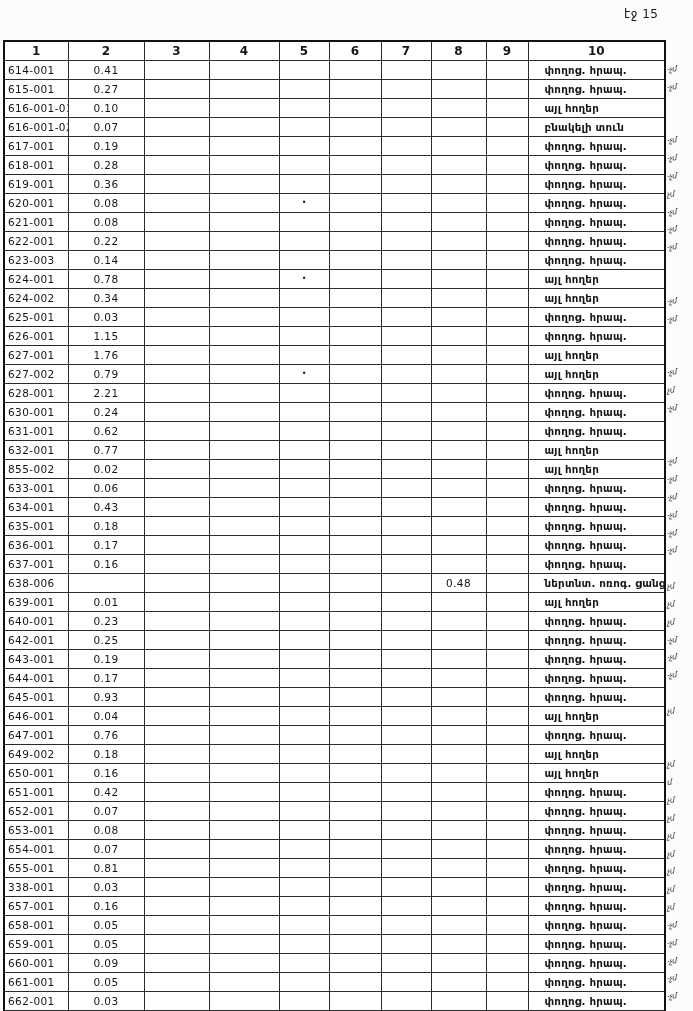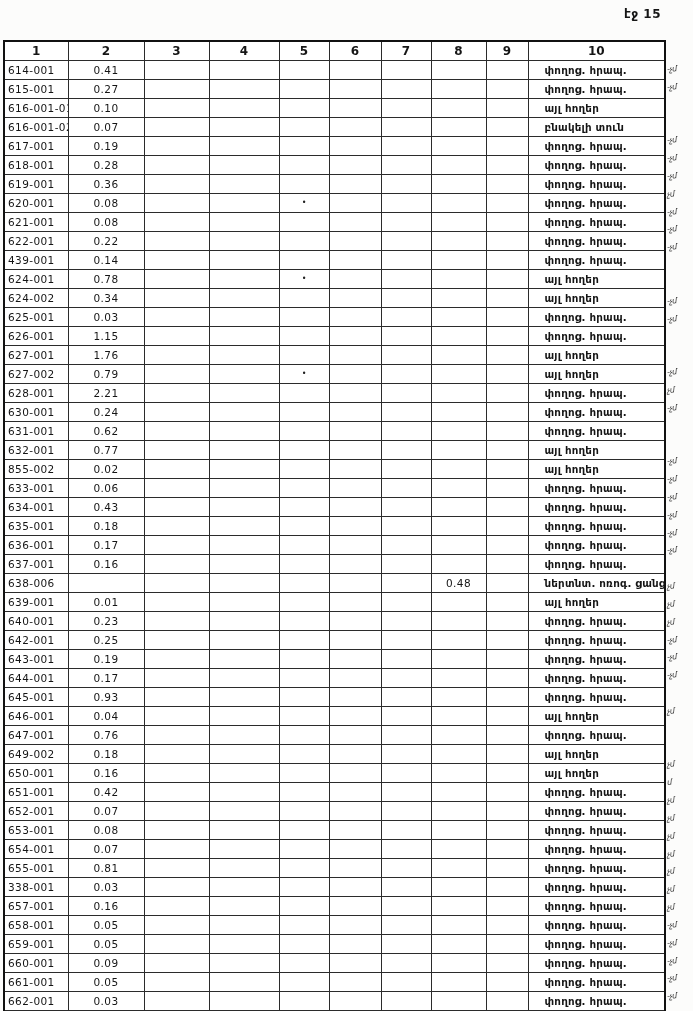--- a/index.html
+++ b/index.html
@@ -5,21 +5,21 @@
   html,body{margin:0;padding:0;}
   body{
     width:693px;height:1011px;position:relative;
     background:#fcfcfb;
     font-family:"DejaVu Sans", sans-serif;
     color:#151515;
     overflow:hidden;
   }
   .page-label{
     position:absolute;top:7px;left:624px;
-    font-size:12px;font-weight:bold;letter-spacing:0.5px;
+    font-size:12px;font-weight:normal;letter-spacing:0.5px;
   }
   table.parcel-table{
     position:absolute;left:3px;top:40px;
     width:661px;border-collapse:collapse;table-layout:fixed;
     background:#fff;
   }
   table.parcel-table, table.parcel-table td, table.parcel-table th{
     border:1px solid #2b2b2b;
   }
   table.parcel-table{border:2px solid #111;}
@@ -191,21 +191,21 @@
         <td></td>
         <td></td>
         <td></td>
         <td></td>
         <td></td>
         <td class="c-num"></td>
         <td></td>
         <td class="c-land">փողոց. հրապ.</td>
       </tr>
       <tr>
-        <td class="c-code">439-001</td>
+        <td class="c-code">623-003</td>
         <td class="c-num">0.14</td>
         <td></td>
         <td></td>
         <td></td>
         <td></td>
         <td></td>
         <td class="c-num"></td>
         <td></td>
         <td class="c-land">փողոց. հրապ.</td>
       </tr>

